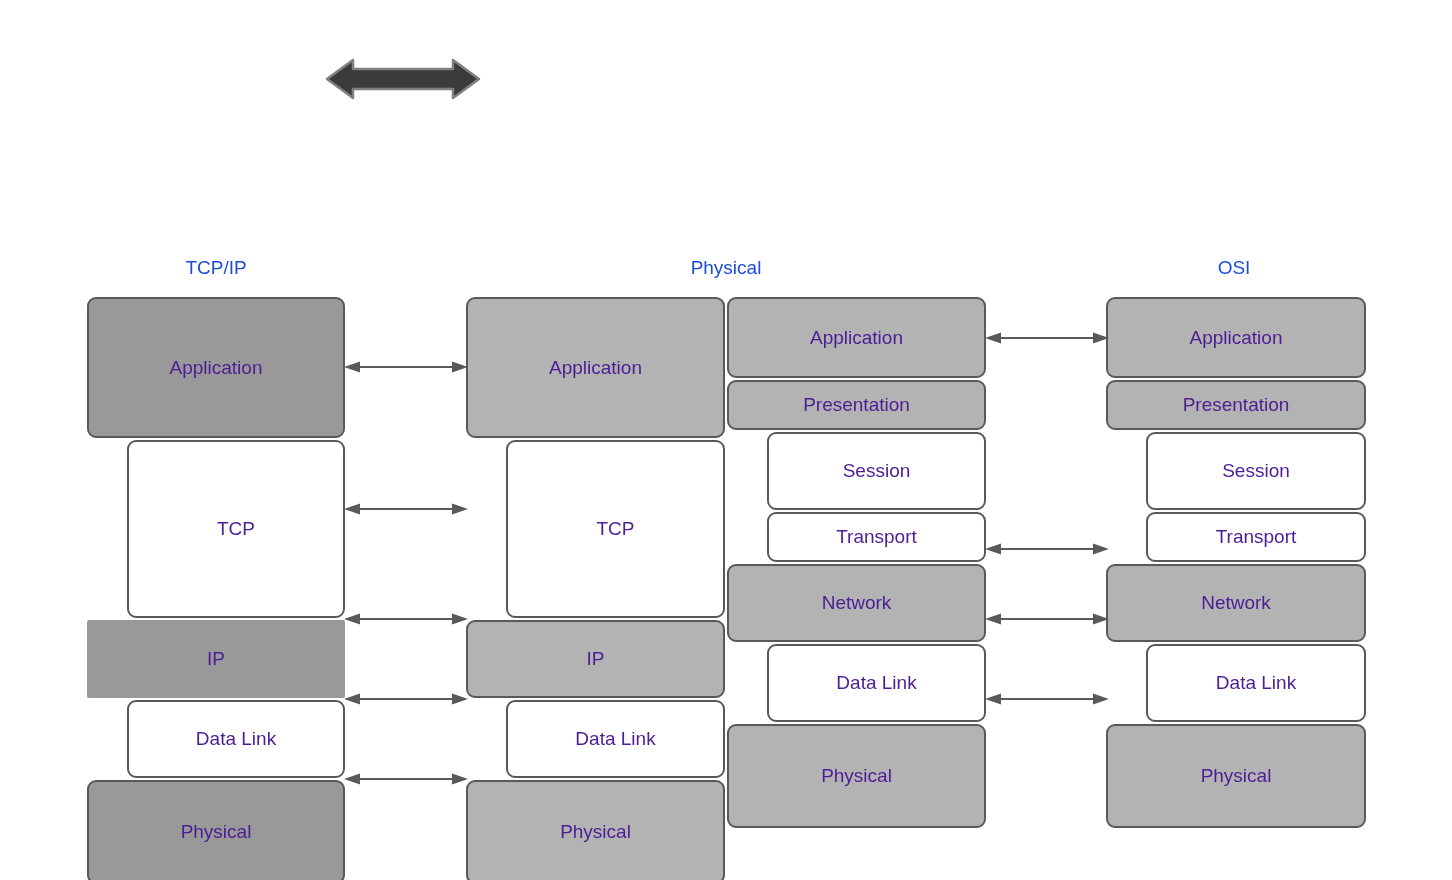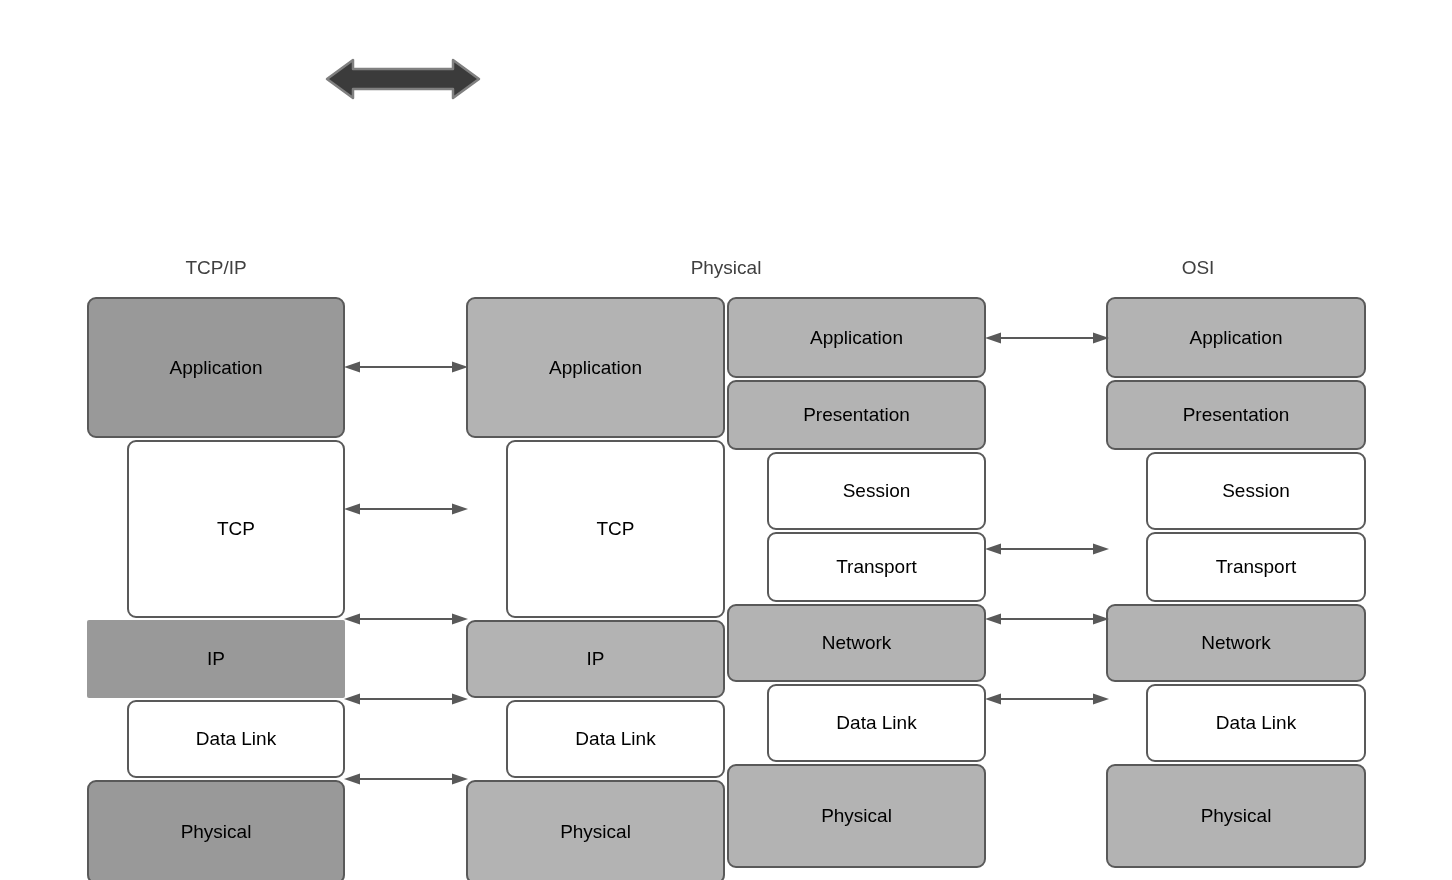--- a/index.html
+++ b/index.html
@@ -2,55 +2,55 @@
 <html><head>
 <meta charset="utf-8">
 <style>
   html,body{margin:0;padding:0;}
   body{
     width:1452px;height:880px;position:relative;background:#ffffff;
     font-family:"Liberation Sans", sans-serif;overflow:hidden;
   }
   .header{
     position:absolute;top:256px;height:24px;line-height:24px;
-    text-align:center;font-size:19px;color:#404040;
+    text-align:center;font-size:19px;color:#1d4ed8;
   }
   .stack{
     position:absolute;top:297px;display:flex;flex-direction:column;gap:2px;
   }
   .box{
     box-sizing:border-box;border:2px solid #595959;border-radius:9px;
     display:flex;align-items:center;justify-content:center;
-    font-size:19px;color:#000000;text-align:center;
+    font-size:19px;color:#4c1d95;text-align:center;
   }
   .tone-dark{background:#999999;}
   .tone-light{background:#b3b3b3;}
   .tone-white{background:#ffffff;margin-left:40px;}
   .noborder{border:none;border-radius:2px;}
   .h-141{height:141px}.h-138{height:178px}.h-81{height:81px}
-  .h-78{height:78px}.h-58{height:70px}.h-80{height:104px}
+  .h-78{height:78px}.h-58{height:50px}.h-80{height:104px}
   .conn{position:absolute;width:124px;height:14px;}
   .conn svg{display:block;width:100%;height:100%;}
   .conn-left{left:344px;}
   .conn-right{left:985px;}
   .top-arrow{position:absolute;left:324px;top:58px;width:158px;height:42px;}
   .top-arrow svg{display:block;width:100%;height:100%;}
 </style>
 </head>
 <body>
 
 <div class="top-arrow">
   <svg viewBox="0 0 158 42">
     <path d="M 3,21 L 29,2 L 29,11 L 129,11 L 129,2 L 155,21 L 129,40 L 129,31 L 29,31 L 29,40 Z" fill="#3b3b3b" stroke="#808080" stroke-width="2.5" stroke-linejoin="round"></path>
   </svg>
 </div>
 
 <div class="header" style="left:87px;width:258px">TCP/IP</div>
 <div class="header" style="left:466px;width:520px">Physical</div>
-<div class="header" style="left:1068px;width:260px">OSI</div>
+<div class="header" style="left:1104px;width:260px">OSI</div>
 
 <div class="stack" style="left:87px;width:258px">
   <div class="box tone-dark h-141">Application</div>
   <div class="box tone-white h-138">TCP</div>
   <div class="box tone-dark h-78 noborder">IP</div>
   <div class="box tone-white h-78">Data Link</div>
   <div class="box tone-dark h-80">Physical</div>
 </div>
 
 <div class="stack" style="left:466px;width:259px">

